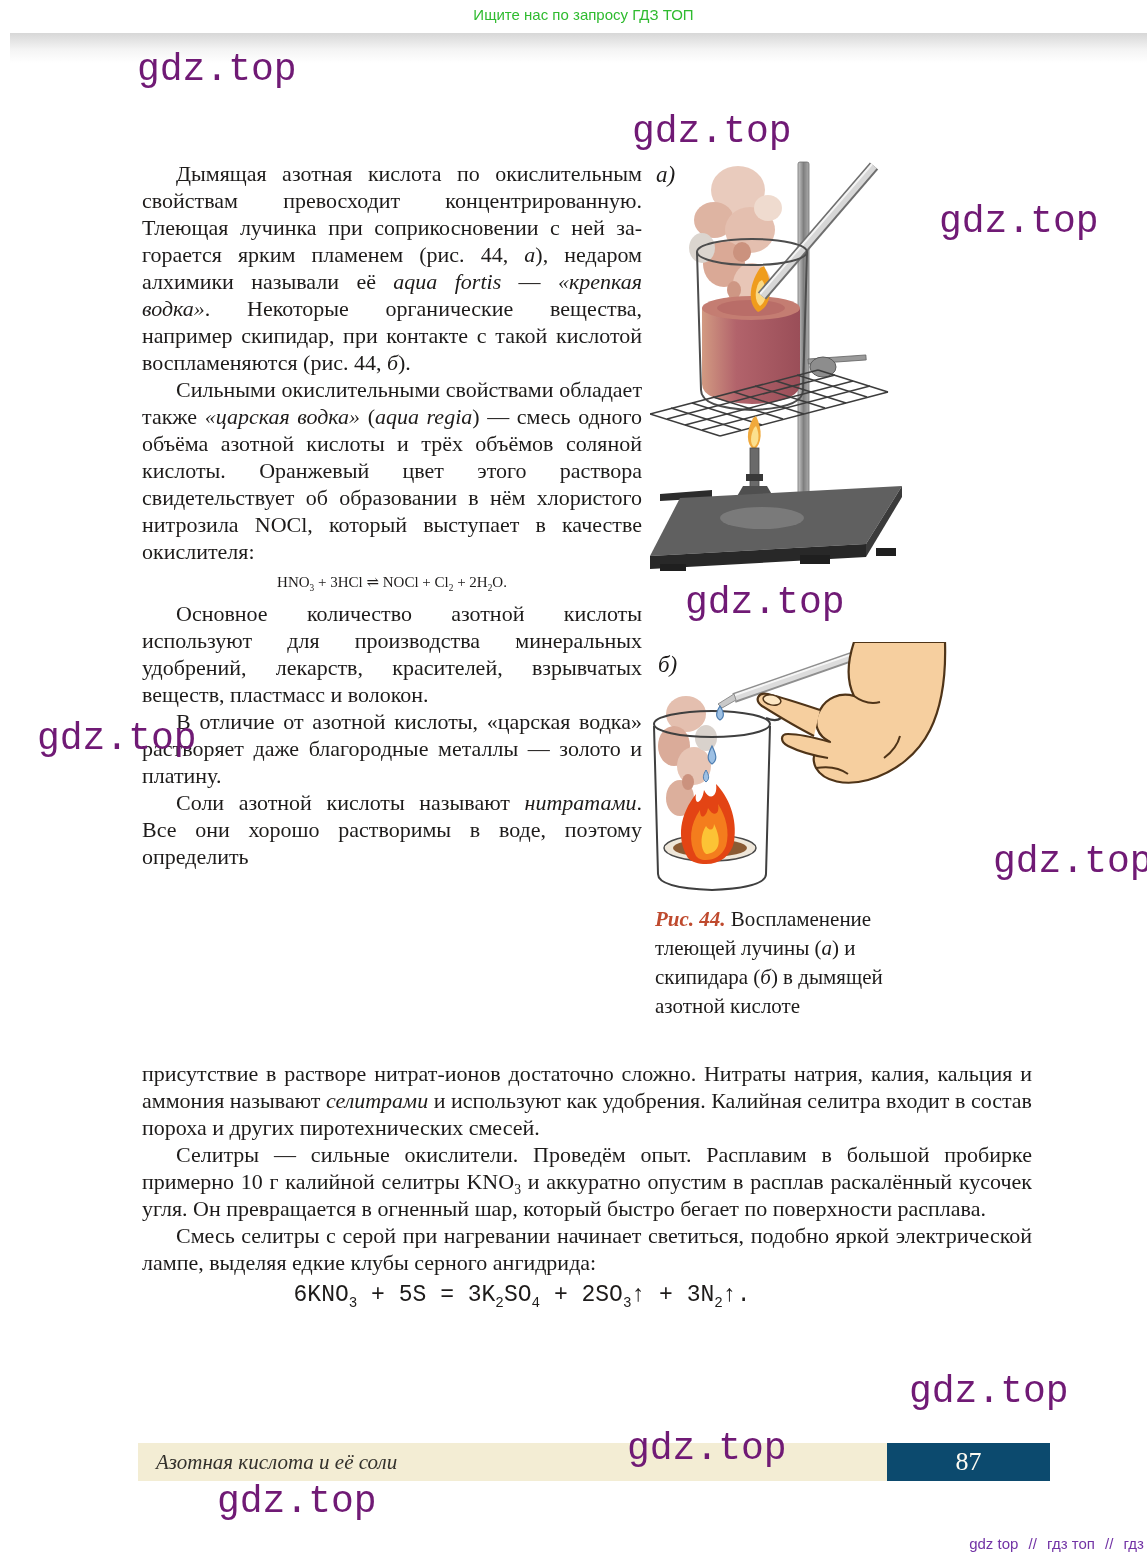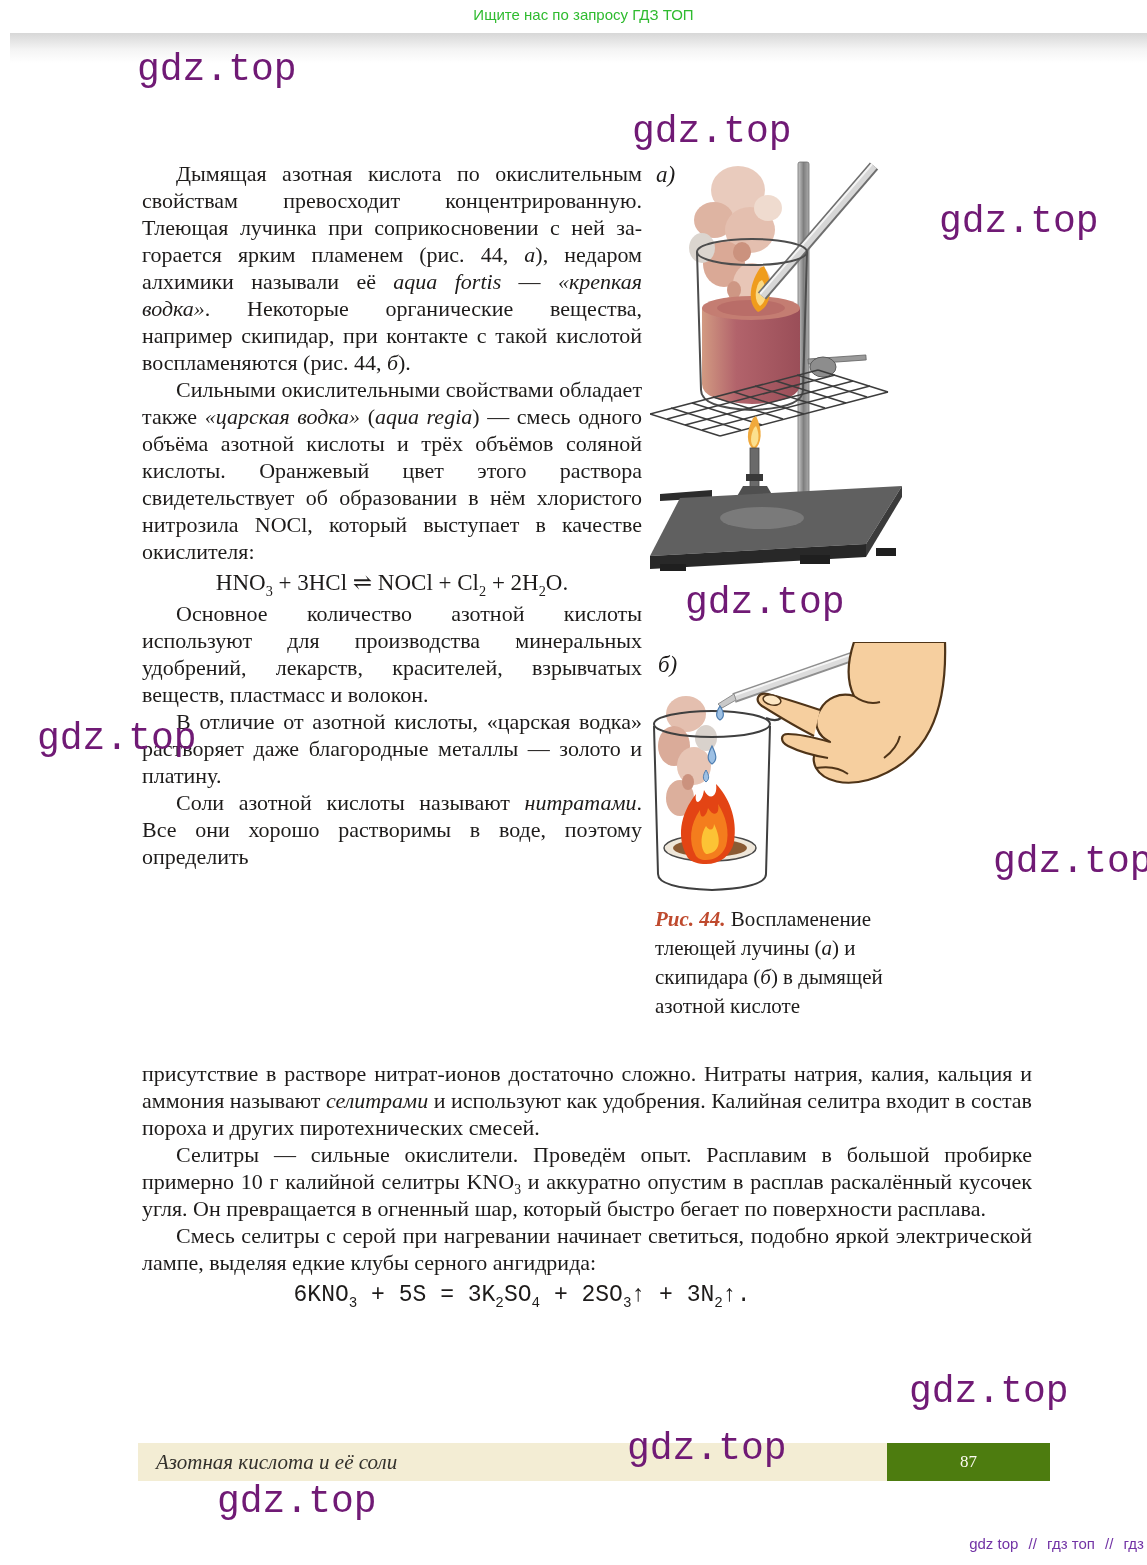--- a/index.html
+++ b/index.html
@@ -15,39 +15,39 @@
   .wm{position:absolute;font-family:Liberation Mono, monospace;
       font-size:38px;color:#701a75;white-space:nowrap;z-index:30;}
   
   .text-col{position:absolute;left:132px;top:160px;width:500px;
             font-size:22px;line-height:27px;text-align:justify;}
   .text-full{position:absolute;left:132px;top:1060px;width:890px;
             font-size:22px;line-height:27px;text-align:justify;}
   p{margin:0;text-indent:34px;hyphens:manual;}
   p.noindent{text-indent:0;}
   p.cont{text-align-last:justify;}
-  .equation{margin:4px 0;text-indent:0;text-align:center;font-size:23px;}
+  .equation{margin:4px 0;text-indent:0;text-align:center;font-size:15px;}
   .equation2{margin:6px 0 0 0;text-indent:0;text-align:center;font-size:23px;padding-right:130px;font-family:Liberation Mono, monospace;}
   sub{font-size:0.62em;line-height:0;}
   .s-i{font-style:italic;}
   .s-bired{font-style:italic;font-weight:bold;color:#bf4a2e;}
   
   .fig-a{position:absolute;left:640px;top:156px;}
   .fig-b{position:absolute;left:638px;top:642px;}
   .fig-label{position:absolute;font-style:italic;font-size:23px;color:#1d1b1a;z-index:5;}
   #label-a{left:646px;top:162px;}
   #label-b{left:648px;top:652px;}
   .caption{position:absolute;left:645px;top:905px;width:280px;
            font-size:21px;line-height:29px;text-align:left;}
   
   .footer-bar{position:absolute;left:128px;top:1443px;width:912px;height:38px;display:flex;z-index:10;}
   .footer-title-area{flex:1;background:#f3edd4;display:flex;align-items:center;
            padding-left:18px;font-style:italic;font-size:21px;color:#33312c;}
-  .page-num-box{width:163px;background:#4d7c0f;color:#fdfbf2;display:flex;
-           align-items:center;justify-content:center;font-size:17px;}
+  .page-num-box{width:163px;background:#0c4a6e;color:#fdfbf2;display:flex;
+           align-items:center;justify-content:center;font-size:26px;}
   
   .bottom-links{position:absolute;left:12px;top:1535px;width:100%;text-align:right;
            font-family:Liberation Sans, sans-serif;font-size:15px;color:#7233a5;}
   .bottom-links span{margin:0 6px;}
   .bottom-links a{color:#7233a5;text-decoration:none;cursor:pointer;}
 </style>
 </head>
 <body>
 
 <div id="page">

